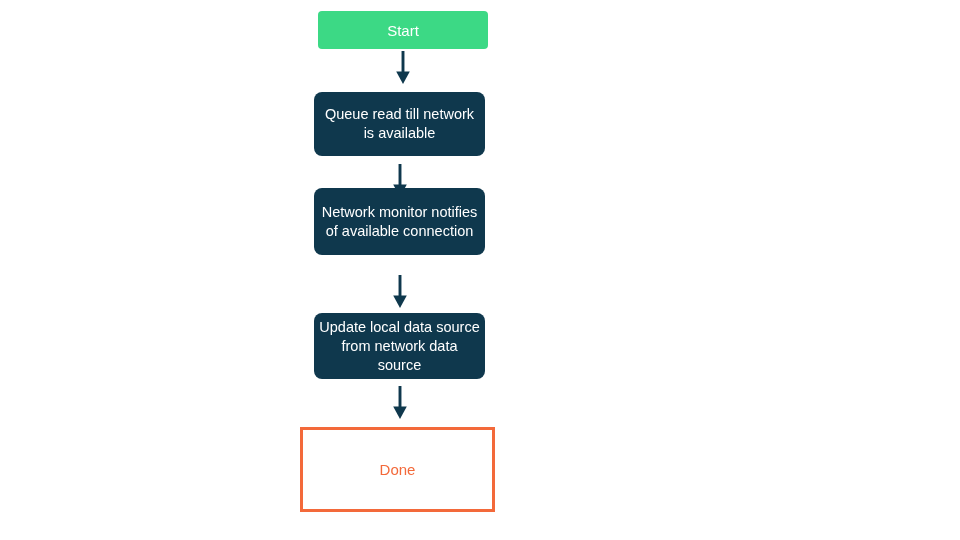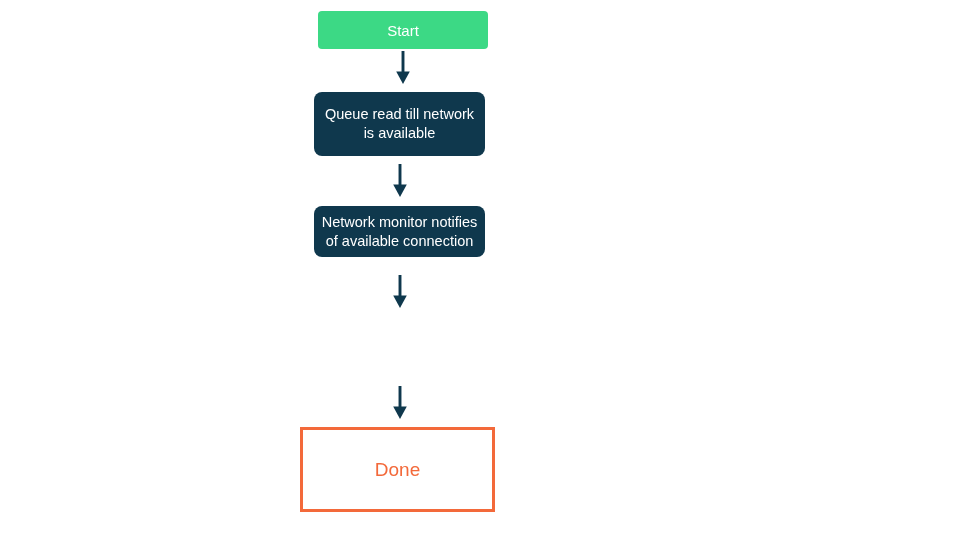--- a/index.html
+++ b/index.html
@@ -44,29 +44,29 @@
     left: 314px;
     width: 171px;
     background: var(--process-bg);
     color: var(--node-text);
     border-radius: 8px;
     font-size: 14.5px;
     line-height: 19px;
     padding: 0 4px;
   }
   .node.p1 { top: 92px;  height: 64px; }
-  .node.p2 { top: 206px; height: 51px; }
+  .node.p2 { top: 188px; height: 67px; }
   .node.p3 { top: 313px; height: 66px; }
   .node.end {
     left: 300px; top: 427px;
     width: 195px; height: 85px;
     background: #ffffff;
     border: 3px solid var(--end-border);
     color: var(--end-text);
-    font-size: 19px;
+    font-size: 15px;
     border-radius: 0;
   }
   .arrow {
     position: absolute;
     width: 16px;
     height: 33px;
   }
   .arrow.a1 { left: 395px; top: 51px; }
   .arrow.a2 { left: 392px; top: 164px; }
   .arrow.a3 { left: 392px; top: 275px; }
@@ -93,20 +93,21 @@
     <polygon points="1,21 15,21 8,34"></polygon>
   </svg>
 
   <div class="node process p2">Network monitor notifies of available connection</div>
 
   <svg class="arrow a3" viewBox="0 0 16 34">
     <line x1="8" y1="0" x2="8" y2="22"></line>
     <polygon points="1,21 15,21 8,34"></polygon>
   </svg>
 
+  <div class="node process p3">Update local data source from network data source</div>
 
   <svg class="arrow a4" viewBox="0 0 16 34">
     <line x1="8" y1="0" x2="8" y2="22"></line>
     <polygon points="1,21 15,21 8,34"></polygon>
   </svg>
 
   <div class="node end">Done</div>
 
 </div>
 

